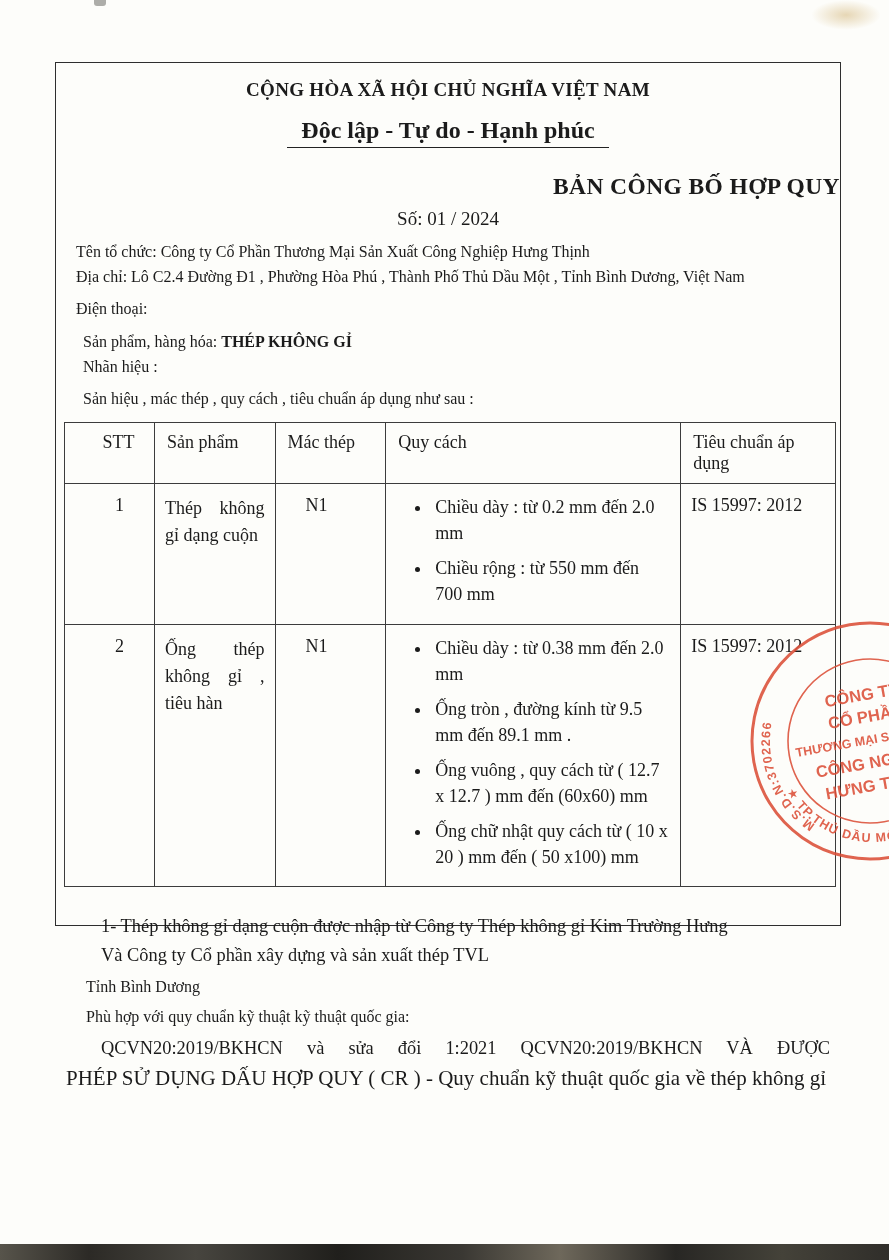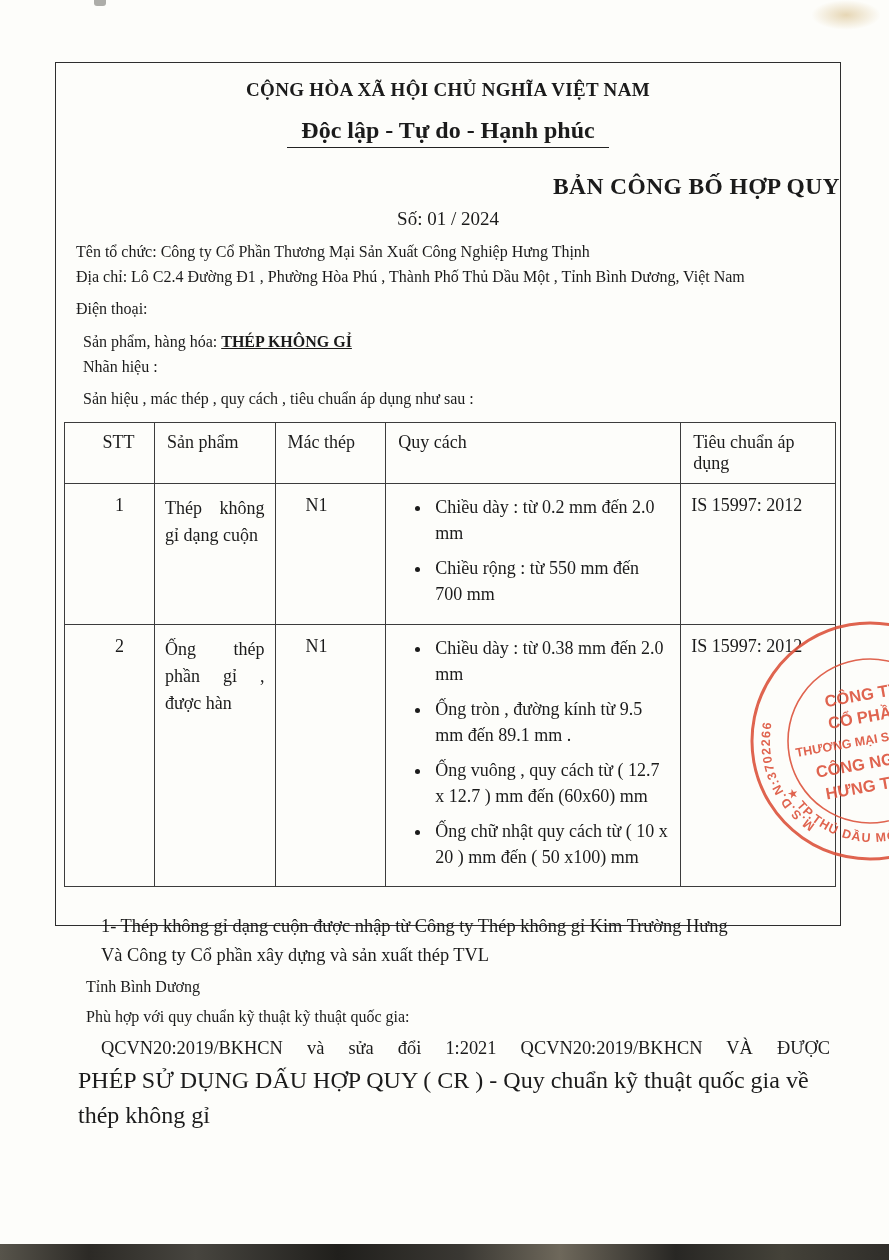--- a/index.html
+++ b/index.html
@@ -18,21 +18,21 @@
   .nat-line1 { font-weight: bold; font-size: 19px; letter-spacing: 0.3px; }
   .nat-line2 {
     display: inline-block; font-weight: bold; font-size: 24px; margin-top: 16px;
     border-bottom: 1.6px solid #222; padding: 0 14px 3px 14px;
   }
   .doc-title { text-align: right; font-weight: bold; font-size: 23.5px; margin: 25px 0 8px 0; letter-spacing: 0.4px; }
   .doc-number { text-align: center; font-size: 19px; margin: 0 0 10px 0; }
   .para { font-size: 16px; line-height: 1.45; margin: 2px 20px; }
   .para.indent { margin-left: 27px; }
   .spacer-top { margin-top: 9px; }
-  .product-value { font-weight: bold; text-decoration: underline; }
+  .product-value { font-weight: bold; }
 
   table.spec { border-collapse: collapse; margin: 12px 0 0 8px; width: 772px; font-size: 18px; }
   .spec th, .spec td { border: 1.5px solid #3c3c3c; vertical-align: top; text-align: left; padding: 7px 10px; }
   .spec th { font-weight: normal; padding: 9px 12px; }
   th.h-stt, td.c-stt { width: 52px; text-align: center; padding-left: 30px; }
   th.h-product, td.c-product { width: 114px; }
   th.h-grade, td.c-grade { width: 86px; }
   th.h-spec, td.c-spec { width: 330px; }
   th.h-standard, td.c-standard { width: 158px; }
   td.c-stt { padding-top: 11px; }
@@ -41,21 +41,21 @@
   td.c-standard { padding-top: 11px; }
   ul.specs { margin: 3px 0 4px 0; padding-left: 36px; }
   ul.specs li { padding-left: 3px; margin-bottom: 9px; line-height: 1.45; }
 
   .notes { margin-top: 26px; }
   .note-line { font-size: 18.4px; line-height: 1.48; margin: 2px 26px 2px 45px; }
   .note-hang { padding-left: 28px; text-indent: -28px; margin-top: 6px; }
   .province { margin-left: 30px; margin-top: 5px; }
   .conf-intro { margin-left: 30px; margin-top: 7px; }
   .conf-line1 { font-size: 18.4px; line-height: 1.45; margin: 7px 10px 0 10px; text-indent: 35px; text-align-last: justify; }
-  .conf-line2 { font-size: 24px; line-height: 1.45; margin: 1px 10px 0 22px; font-family: Liberation Serif, serif; }
+  .conf-line2 { font-size: 21px; line-height: 1.45; margin: 1px 10px 0 10px; font-family: Liberation Serif, serif; }
 
   .stamp { position: absolute; left: 745px; top: 616px; opacity: 0.88; transform: rotate(-10deg); }
   .stamp circle { fill: none; }
   .ring-outer { stroke-width: 3; }
   .ring-inner { stroke-width: 1.6; }
   .arc-text { font-size: 12.5px; font-weight: bold; letter-spacing: 1.2px; font-family: "Liberation Sans", "DejaVu Sans", sans-serif; }
   .c-line { text-anchor: middle; font-weight: bold; font-family: "Liberation Sans", "DejaVu Sans", sans-serif; }
   .c-big { font-size: 16.5px; }
   .c-small { font-size: 12.5px; }
 
@@ -108,21 +108,21 @@
           <td class="c-spec">
             <ul class="specs">
               <li>Chiều dày : từ 0.2 mm đến 2.0 mm</li>
               <li>Chiều rộng : từ 550 mm đến 700 mm</li>
             </ul>
           </td>
           <td class="c-standard">IS 15997: 2012</td>
         </tr>
         <tr>
           <td class="c-stt">2</td>
-          <td class="c-product">Ống thép phần gỉ , được hàn</td>
+          <td class="c-product">Ống thép không gỉ , tiêu hàn</td>
           <td class="c-grade">N1</td>
           <td class="c-spec">
             <ul class="specs">
               <li>Chiều dày : từ 0.38 mm đến 2.0 mm</li>
               <li>Ống tròn , đường kính từ 9.5 mm đến 89.1 mm .</li>
               <li>Ống vuông , quy cách từ ( 12.7 x 12.7 ) mm đến (60x60) mm</li>
               <li>Ống chữ nhật quy cách từ ( 10 x 20 ) mm đến ( 50 x100) mm</li>
             </ul>
           </td>
           <td class="c-standard">IS 15997: 2012</td>

